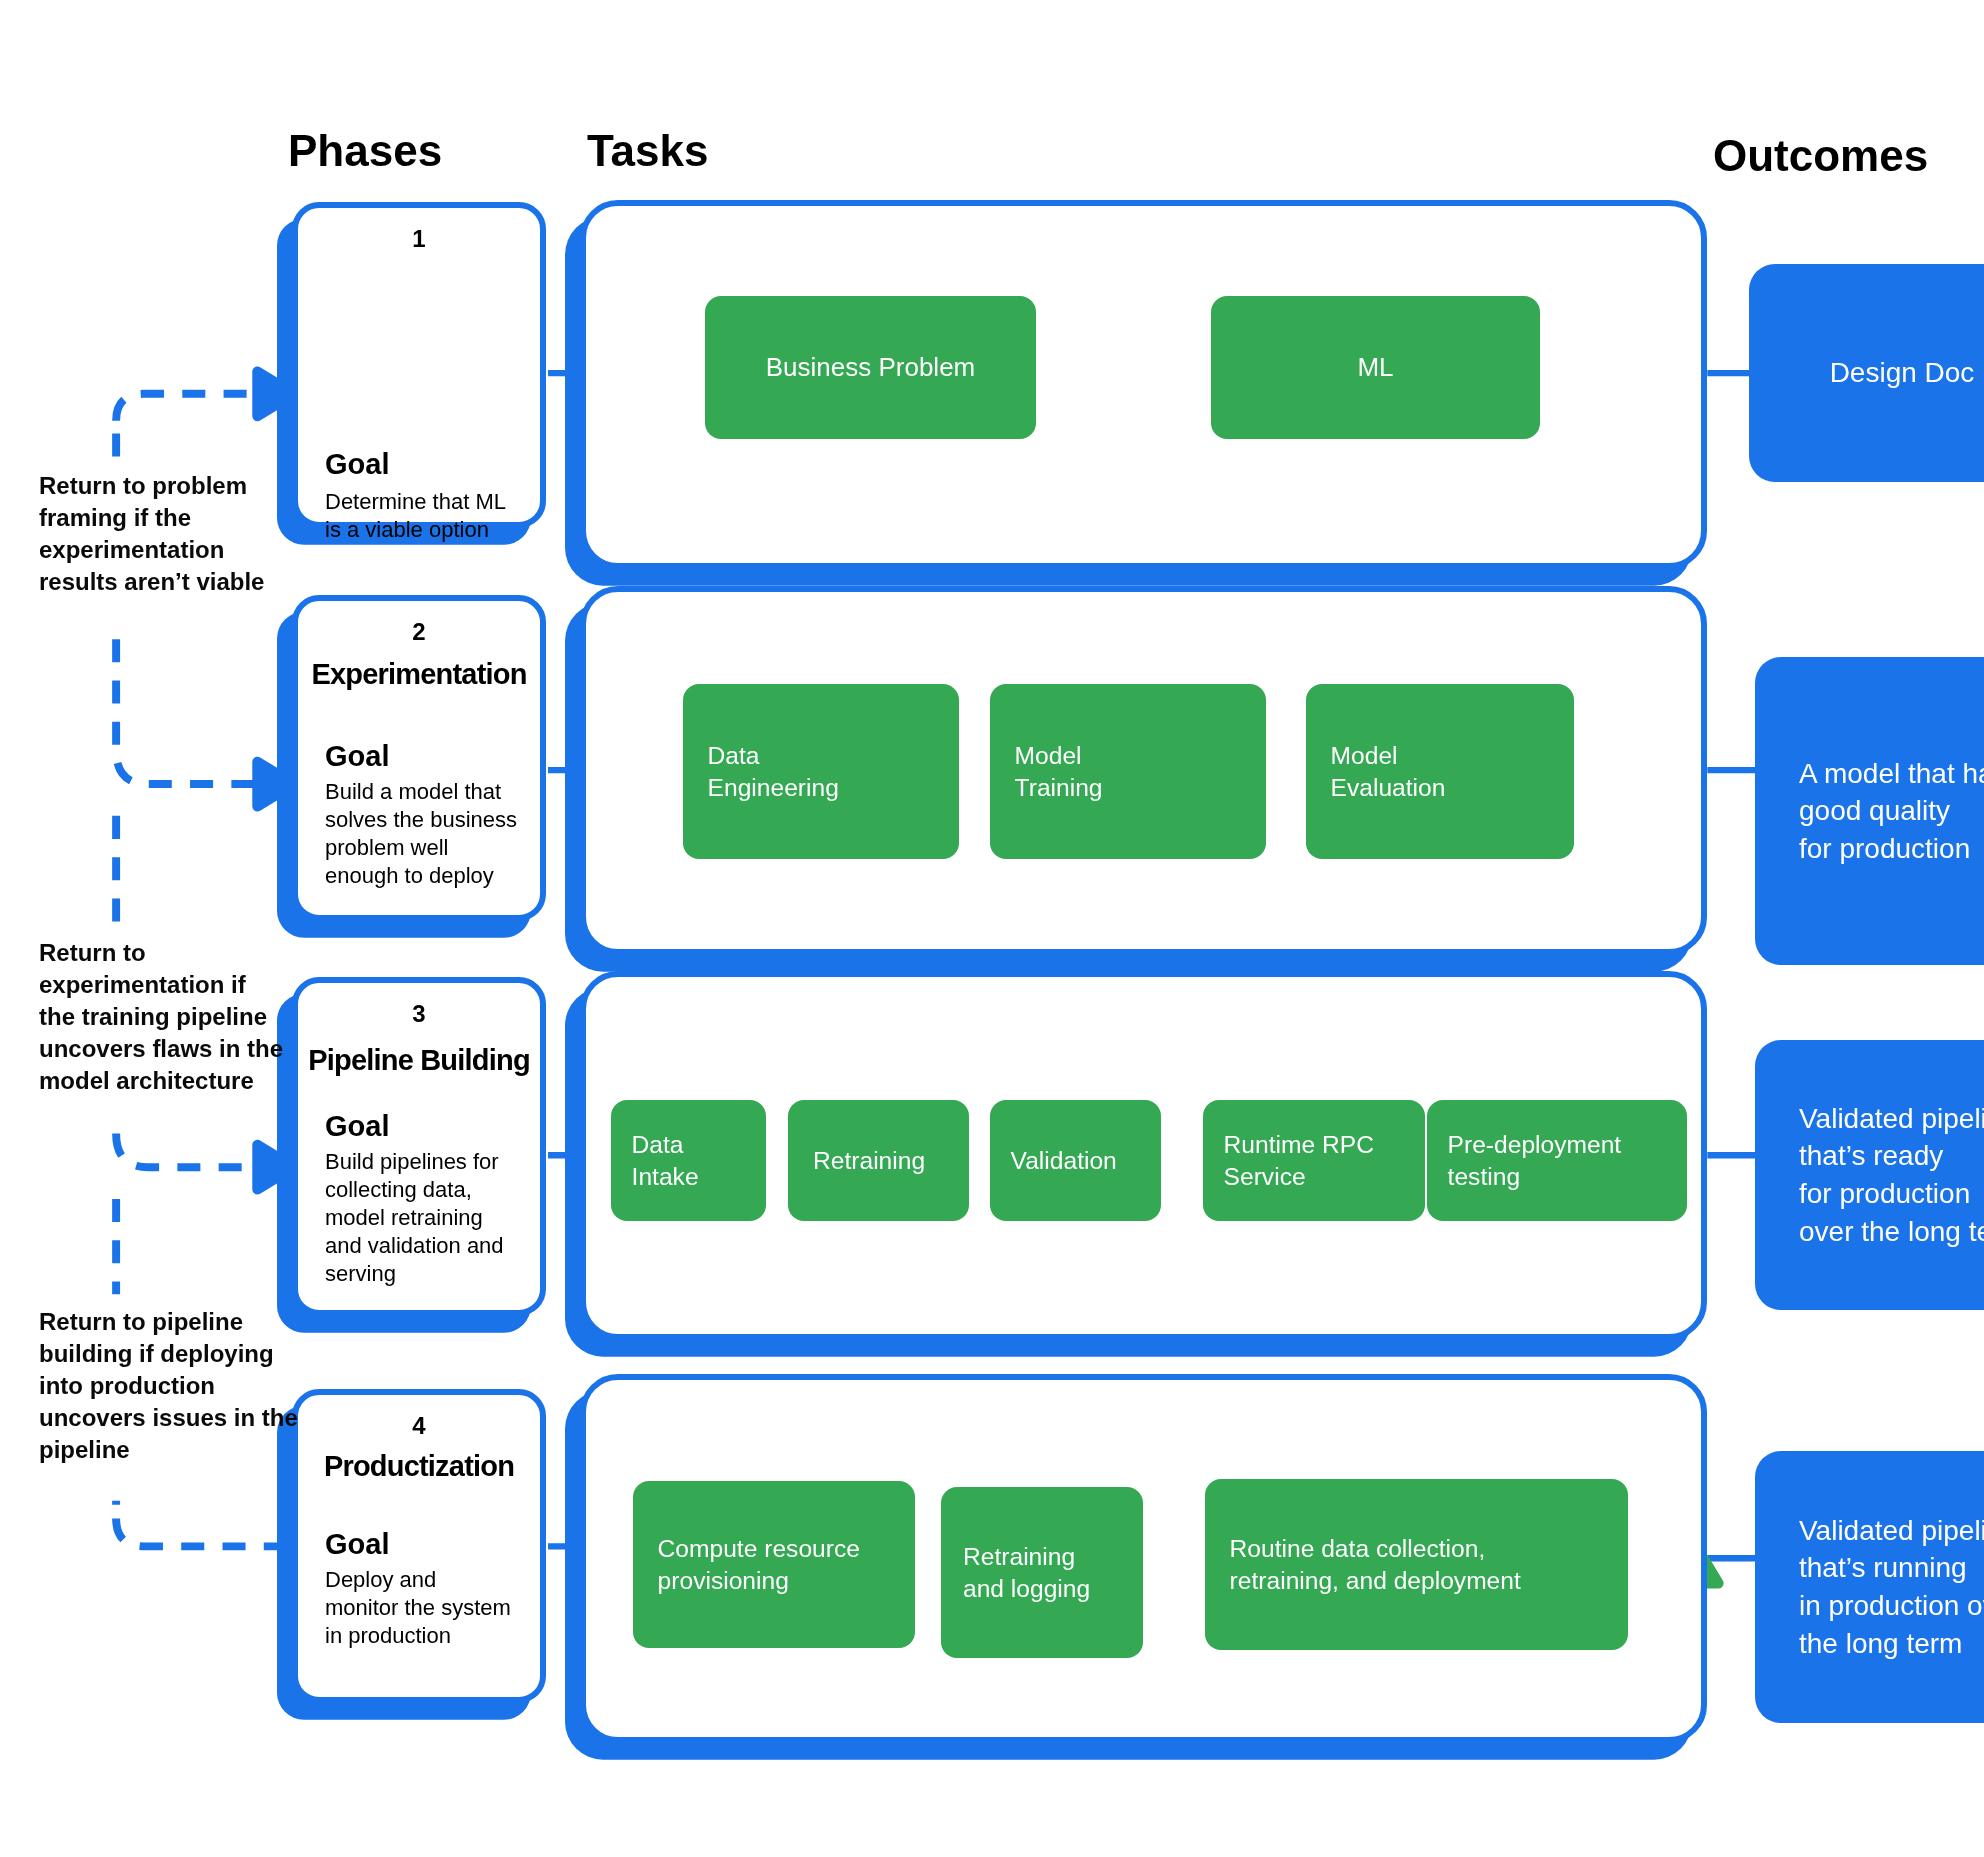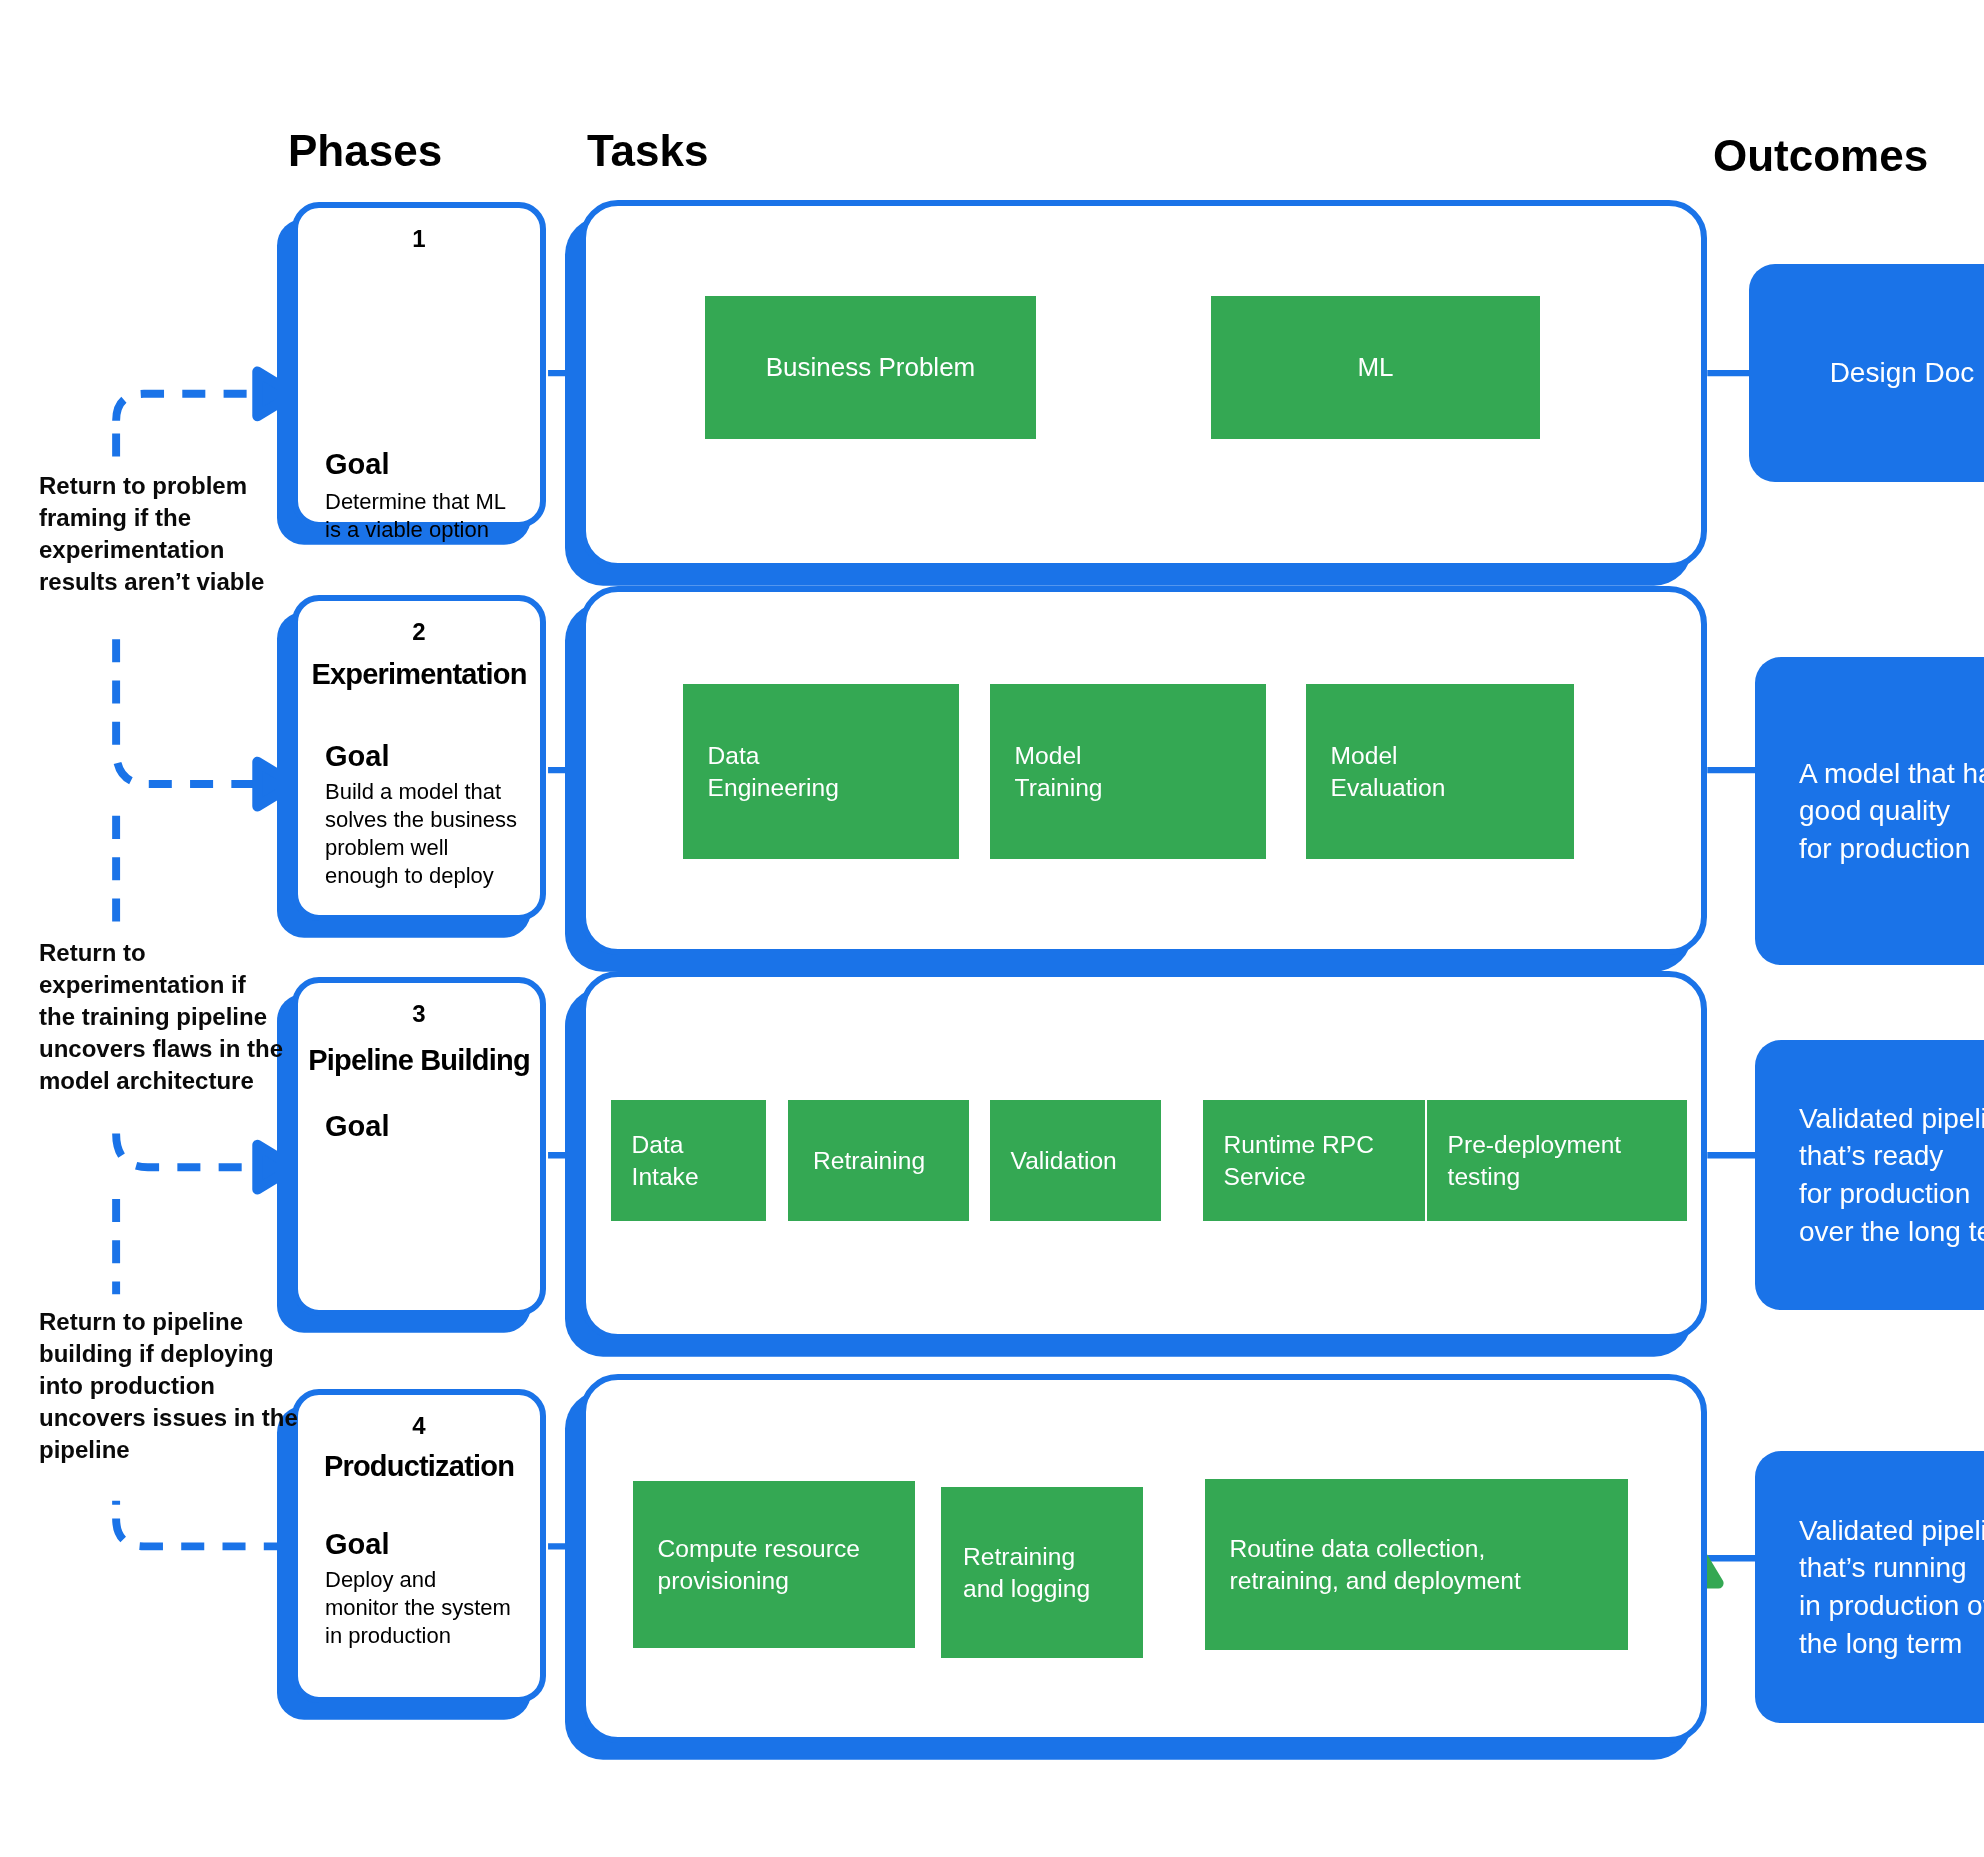--- a/index.html
+++ b/index.html
@@ -10,21 +10,21 @@
   #wires{position:absolute;left:0;top:0;width:2253px;height:1858px;}
   
   .phase{position:absolute;left:292px;width:254px;background:#fff;border:6.4px solid #1a73e8;border-radius:27px;box-shadow:-15px 16.7px 0 0 #1a73e8;box-sizing:border-box;}
   .phase .num{position:absolute;left:0;right:0;top:16.7px;text-align:center;font-size:24px;font-weight:bold;}
   .phase .title{position:absolute;left:0;right:0;text-align:center;font-size:29px;font-weight:bold;letter-spacing:-0.8px;line-height:1.18;white-space:pre;}
   .phase .goal{position:absolute;left:27px;font-size:29px;font-weight:bold;}
   .phase .desc{position:absolute;left:27px;font-size:22px;line-height:1.27;white-space:pre;}
   
   .tasksbox{position:absolute;left:580px;width:1127px;background:#fff;border:6px solid #1a73e8;border-radius:38px;box-shadow:-15px 16.7px 0 0 #1a73e8;box-sizing:border-box;}
   
-  .task{position:absolute;background:#34a853;border-radius:0;color:#fff;display:flex;align-items:center;font-size:24.6px;line-height:1.3;white-space:pre;box-sizing:border-box;padding-left:24.6px;}
+  .task{position:absolute;background:#34a853;border-radius:16px;color:#fff;display:flex;align-items:center;font-size:24.6px;line-height:1.3;white-space:pre;box-sizing:border-box;padding-left:24.6px;}
   .task.center{justify-content:center;text-align:center;padding-left:0;font-size:26px;}
   
   .outcome{position:absolute;background:#1a73e8;border-radius:26px;color:#fff;display:flex;align-items:center;font-size:28px;line-height:1.34;white-space:pre;box-sizing:border-box;padding-left:44px;}
   .outcome.center{justify-content:center;padding-left:0;}
   
   .note{position:absolute;font-size:24px;line-height:1.33;font-weight:bold;color:#0a0a0a;white-space:pre;}
 </style>
 </head>
 <body>
 
@@ -76,20 +76,25 @@
   <div class="desc" style="top:177px;">Build a model that
 solves the business
 problem well
 enough to deploy</div>
 </div>
 
 <div class="phase" style="top:977px;height:339px;">
   <div class="num">3</div>
   <div class="title" style="top:60px;">Pipeline Building</div>
   <div class="goal" style="top:127px;">Goal</div>
+  <div class="desc" style="top:165px;">Build pipelines for
+collecting data,
+model retraining
+and validation and
+serving</div>
 </div>
 
 <div class="phase" style="top:1389px;height:314px;">
   <div class="num">4</div>
   <div class="title" style="top:54px;">Productization</div>
   <div class="goal" style="top:133px;">Goal</div>
   <div class="desc" style="top:171px;">Deploy and
 monitor the system
 in production</div>
 </div>

